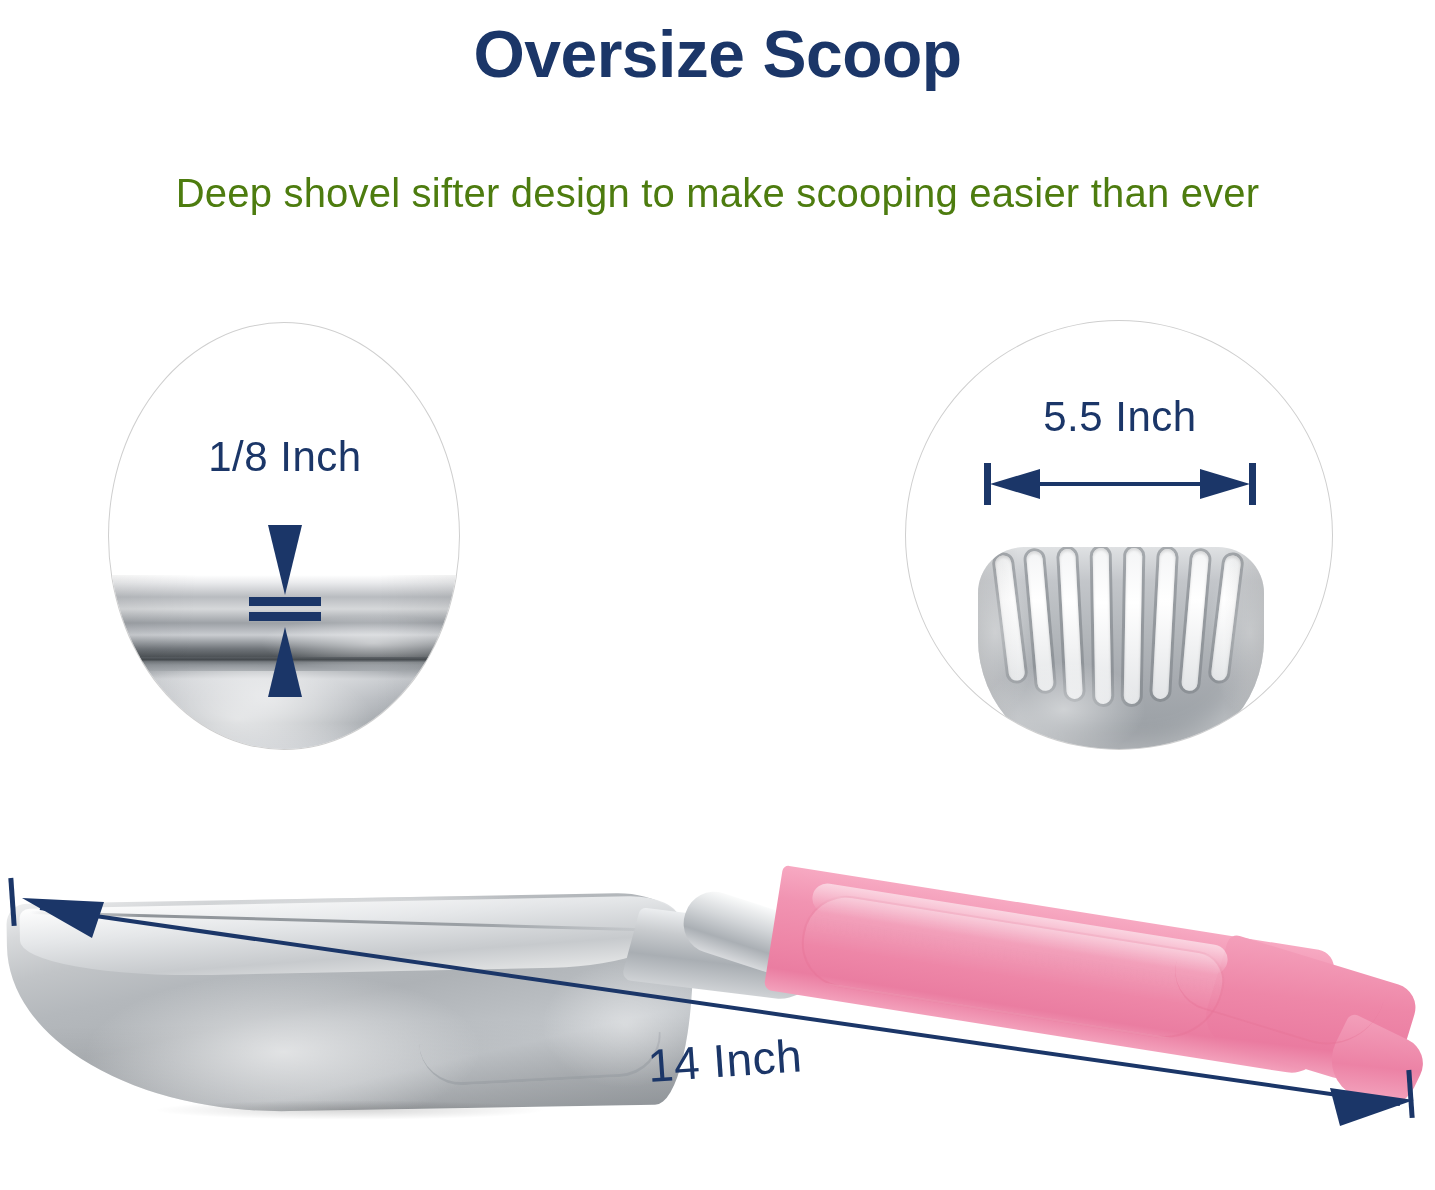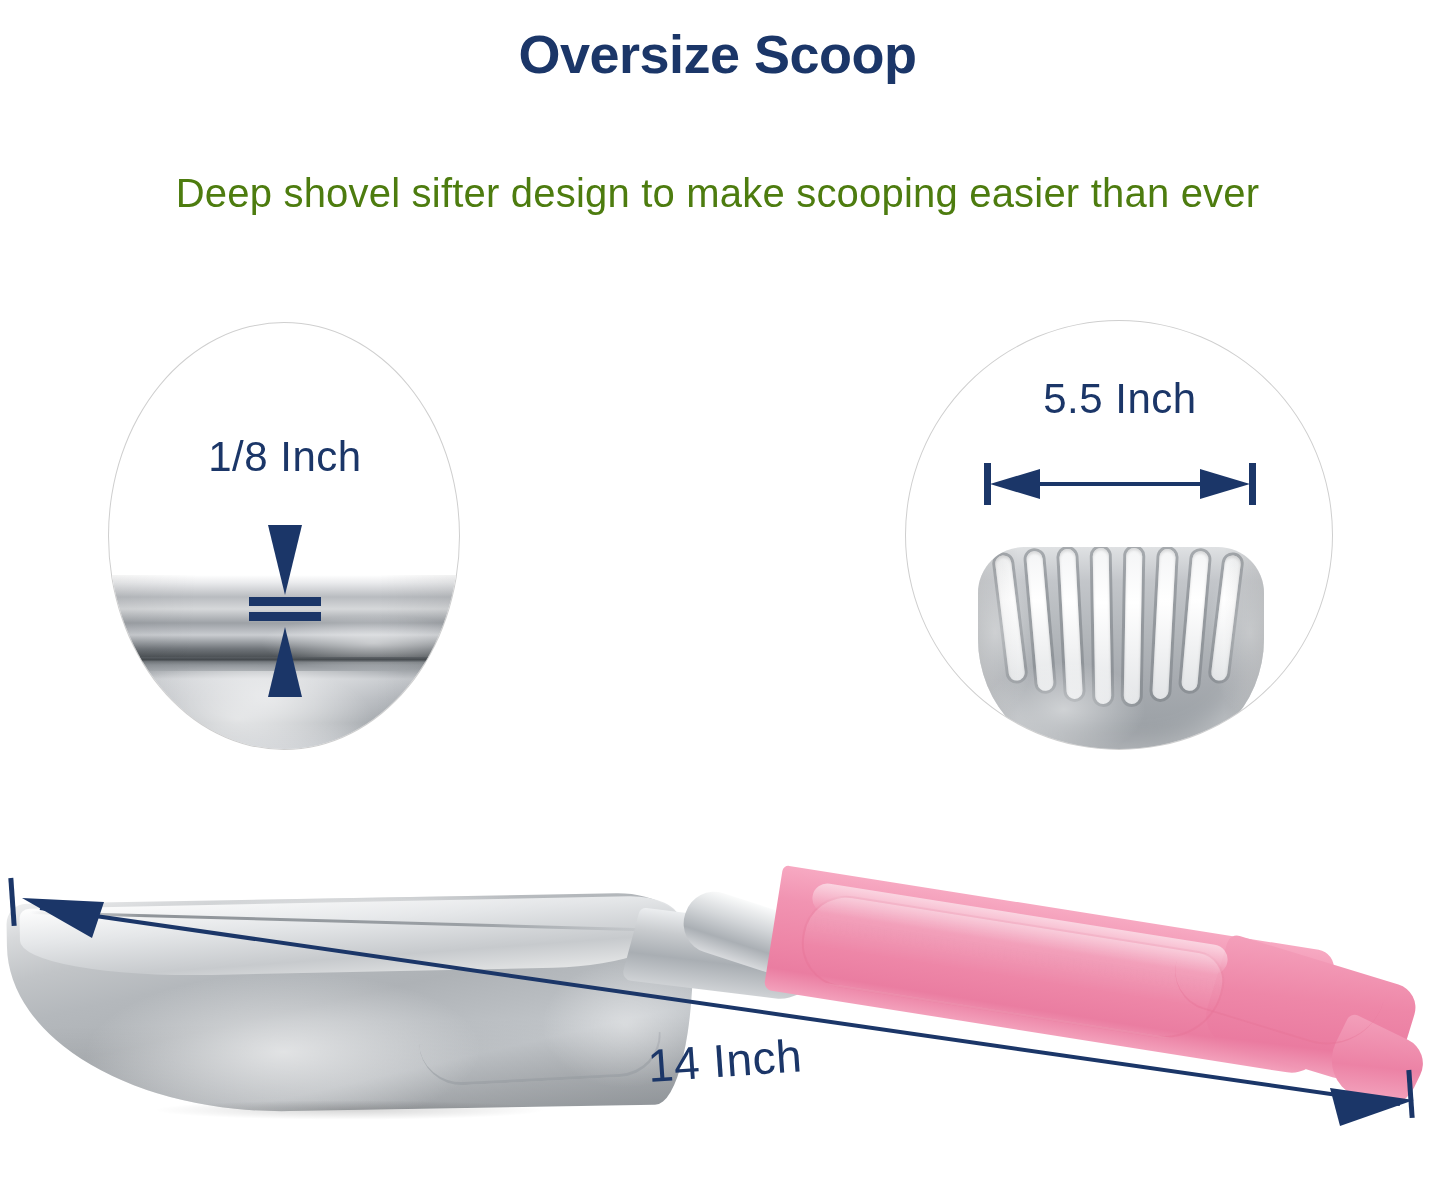--- a/index.html
+++ b/index.html
@@ -9,21 +9,21 @@
     font-family:"Liberation Sans", sans-serif;
     overflow:hidden;
     position:relative;
   }
   #page{position:relative;width:1435px;height:1190px;background:#fff;overflow:hidden;}
 
   
   #title{
     position:absolute;left:0;top:8px;width:1435px;
     text-align:center;
-    font-size:54px;line-height:92px;
+    font-size:66px;line-height:92px;
     font-weight:700;
     letter-spacing:-0.5px;
     color:#1b3668;
     white-space:nowrap;
   }
   #subtitle{
     position:absolute;left:0;top:168px;width:1435px;
     text-align:center;
     font-size:40px;line-height:50px;
     font-weight:400;
@@ -47,21 +47,21 @@
   .inset-label{
     position:absolute;
     color:#1b3668;
     font-size:42px;
     line-height:48px;
     font-weight:400;
     white-space:nowrap;
     letter-spacing:0.5px;
   }
   #label-left{left:0;top:110px;width:352px;text-align:center;}
-  #label-right{left:0;top:54px;width:428px;text-align:center;}
+  #label-right{left:0;top:72px;width:428px;text-align:center;}
 
   
   .metal-wrap{position:absolute;left:0;top:0;width:100%;height:100%;}
 
   
   #rim-photo{
     position:absolute;left:-24px;top:252px;width:400px;height:200px;
     background:
       linear-gradient(180deg,
         #ffffff 0%,

